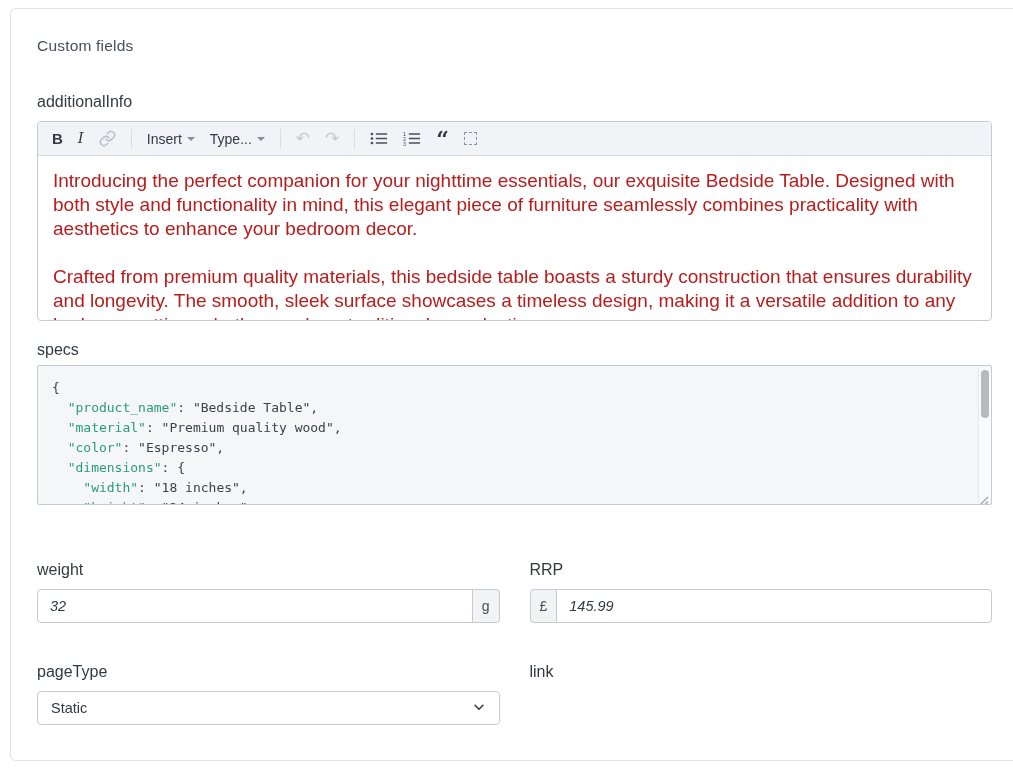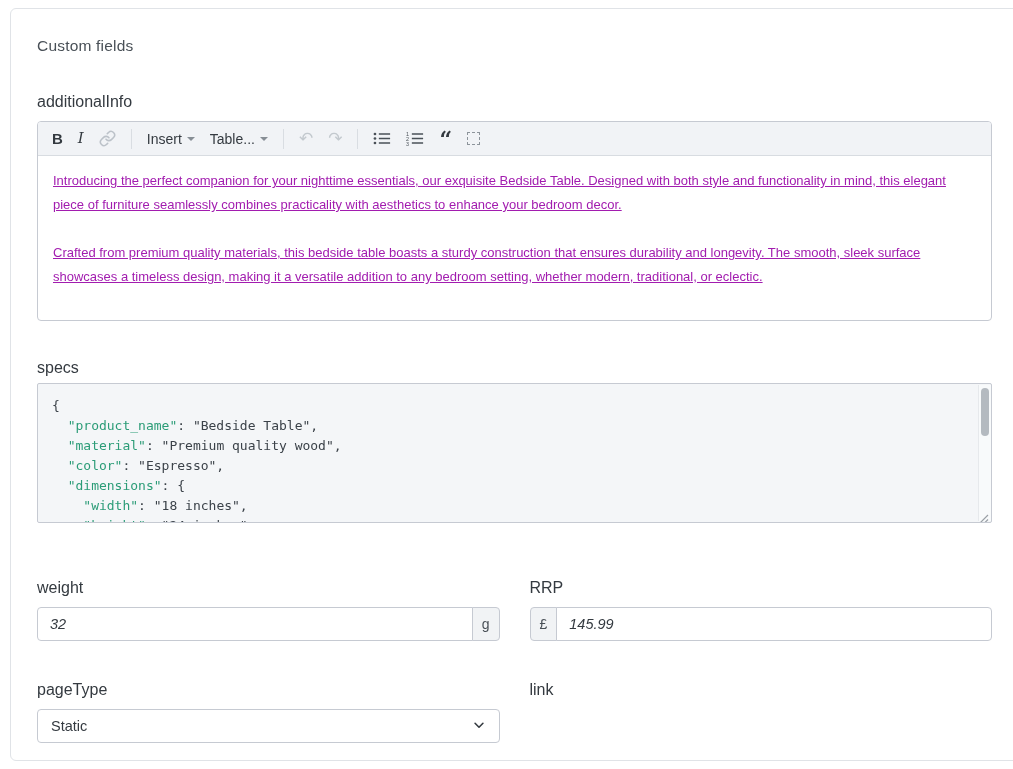--- a/index.html
+++ b/index.html
@@ -85,32 +85,31 @@
     overflow: visible;
   }
   .tb-dashed-square {
     width: 13px; height: 13px;
     border: 1px dashed #8d949b;
     display: inline-block;
   }
   .tb-icon-svg { display: block; }
   .rte-content {
     padding: 13px 15px;
-    font-size: 13px;
+    font-size: 19px;
     line-height: 24px;
-    color: #a21caf;
+    color: #b91c1c;
     height: 165px;
     overflow: hidden;
     cursor: text;
-    text-decoration: underline;
   }
   .rte-content p { margin: 0 0 24px 0; }
 
   
-  .specs-section { margin-top: 38px; }
+  .specs-section { margin-top: 20px; }
   .specs-section .field-label { margin-bottom: 6px; }
   .code-area {
     position: relative;
     height: 140px;
     border: 1px solid #c6cad2;
     border-radius: 2px;
     background: #f4f6f8;
     overflow: hidden;
     cursor: text;
   }
@@ -217,21 +216,21 @@
               <path d="M14 11a5 5 0 0 0-7.54-.54l-3 3a5 5 0 0 0 7.07 7.07l1.71-1.71"></path>
             </svg>
           </span>
         </button>
         <span class="tb-sep"></span>
         <button class="tb-btn">
           <span>Insert</span>
           <span class="caret-down"></span>
         </button>
         <button class="tb-btn">
-          <span>Table...</span>
+          <span>Type...</span>
           <span class="caret-down"></span>
         </button>
         <span class="tb-sep"></span>
         <button class="tb-btn tb-arrow">
             <span>↶</span>
           </button>
         <button class="tb-btn tb-arrow">
             <span>↷</span>
           </button>
         <span class="tb-sep"></span>

